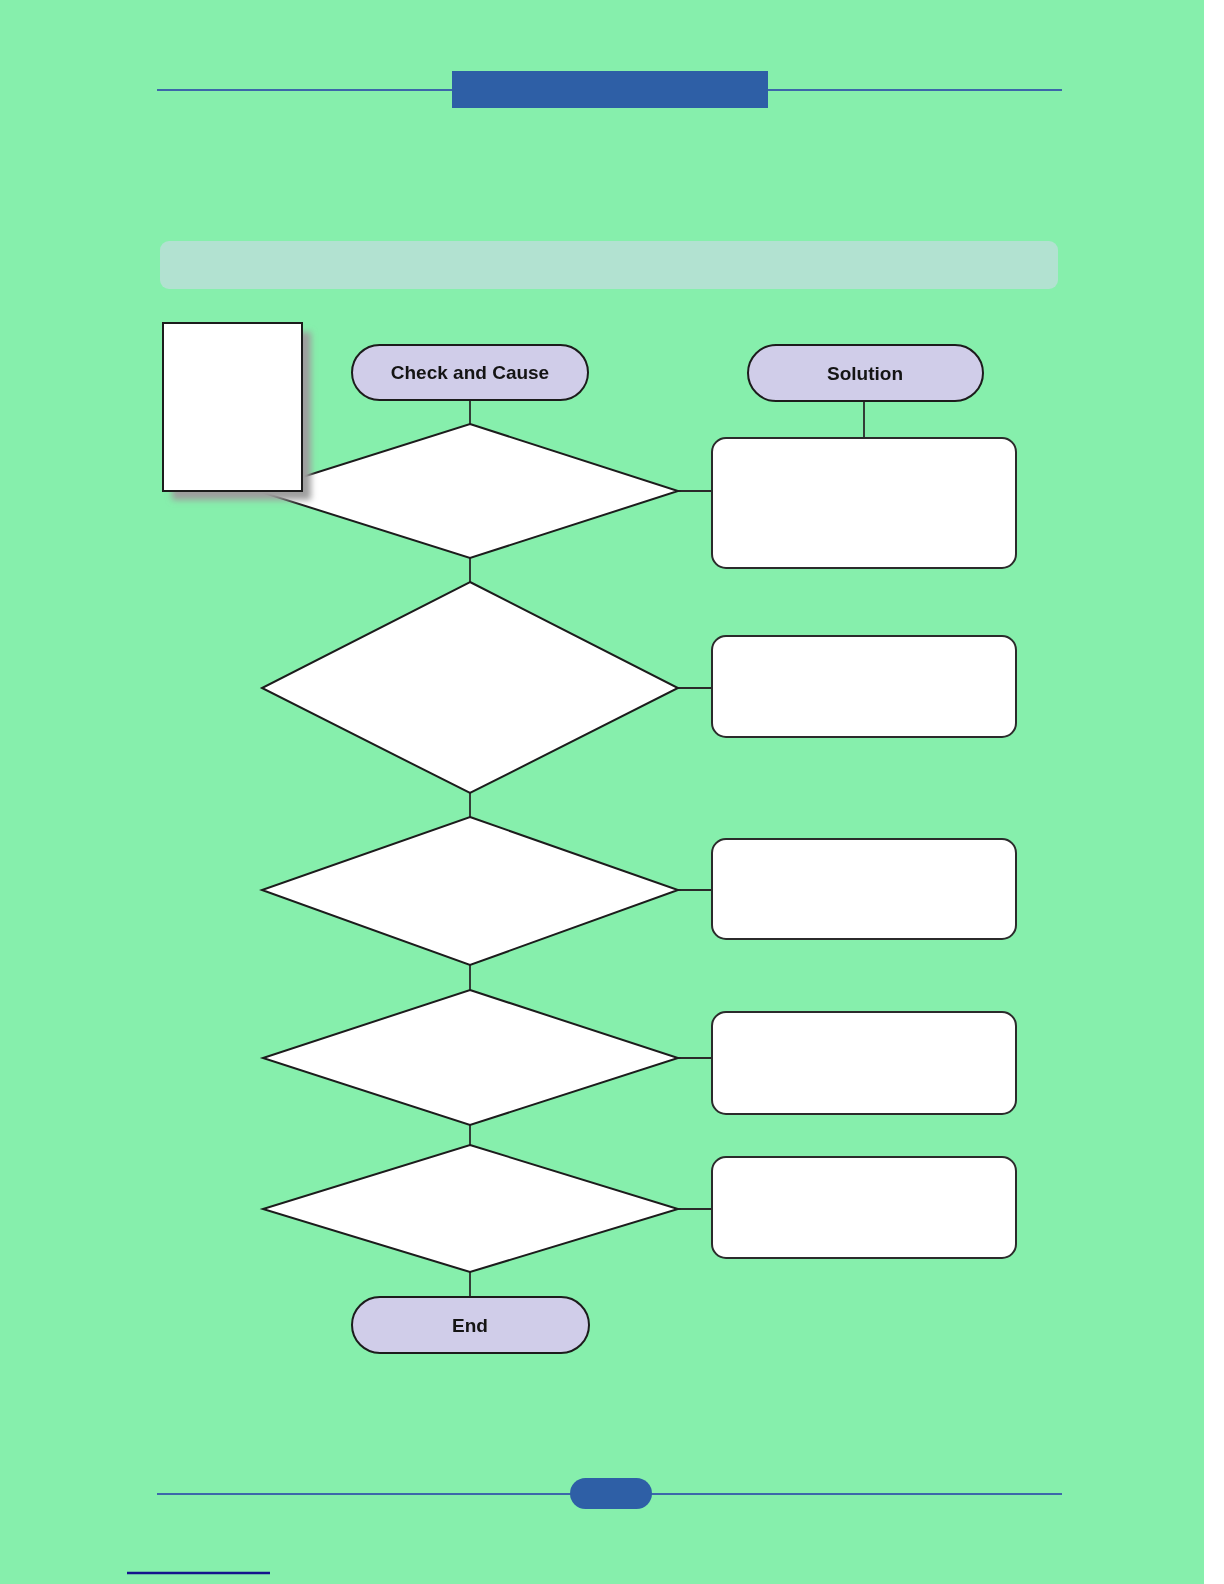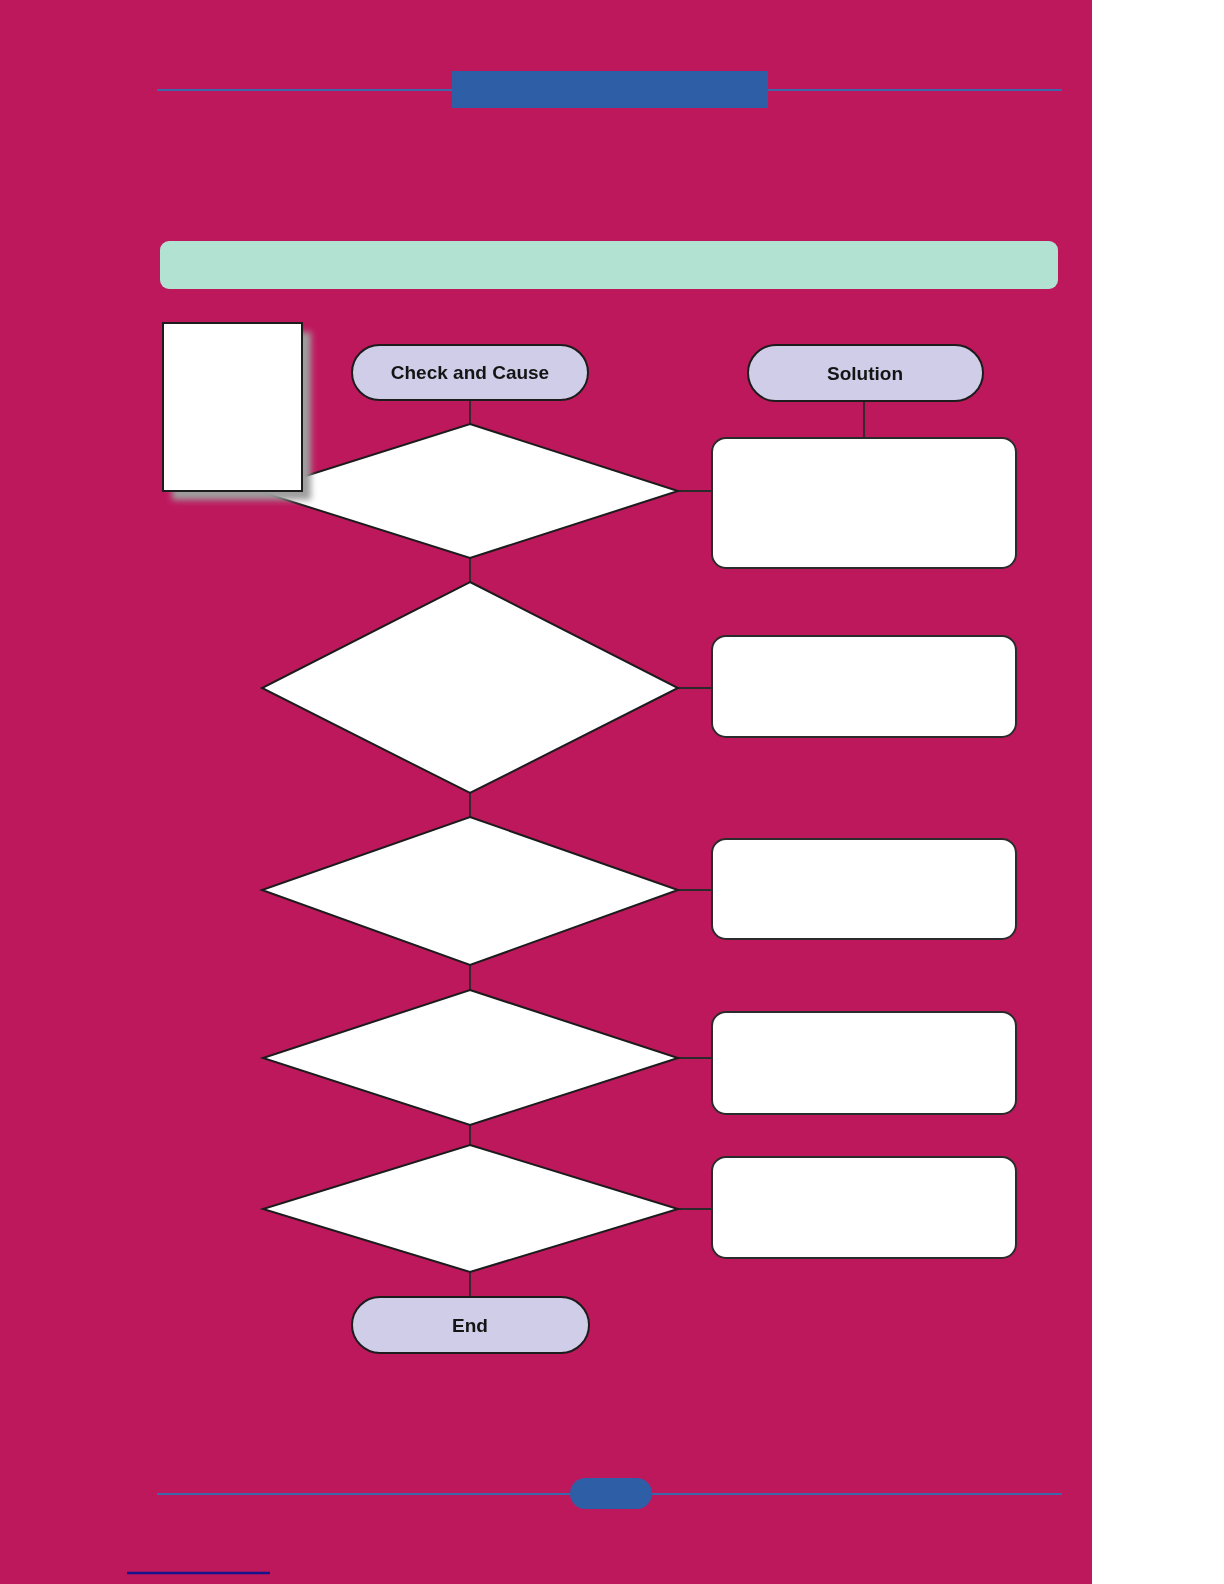--- a/index.html
+++ b/index.html
@@ -1,20 +1,20 @@
 <!DOCTYPE html>
 <html><head>
 <meta charset="utf-8">
 <style>
   html, body { margin: 0; padding: 0; background: #ffffff; }
   .page {
     position: relative;
-    width: 1092px;
+    width: 1204px;
     height: 1584px;
-    background: #be185d;
+    background: #86efac;
     overflow: hidden;
     font-family: "Liberation Sans", sans-serif;
   }
   svg.canvas { position: absolute; left: 0; top: 0; }
   svg text.node-label {
     font-family: "Liberation Sans", sans-serif;
     font-weight: bold;
     font-size: 19px;
     fill: #141414;
   }

